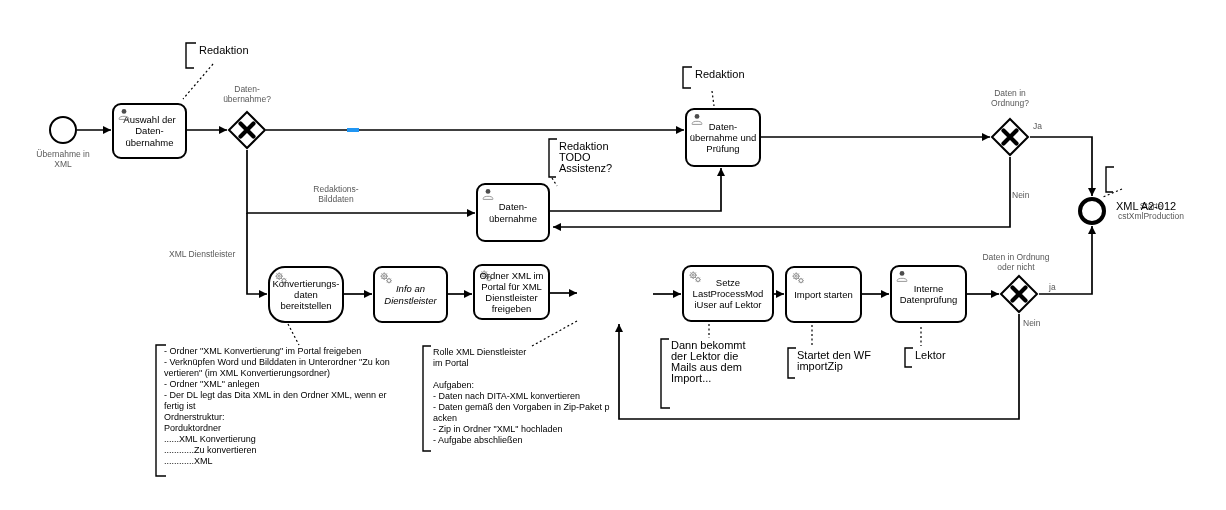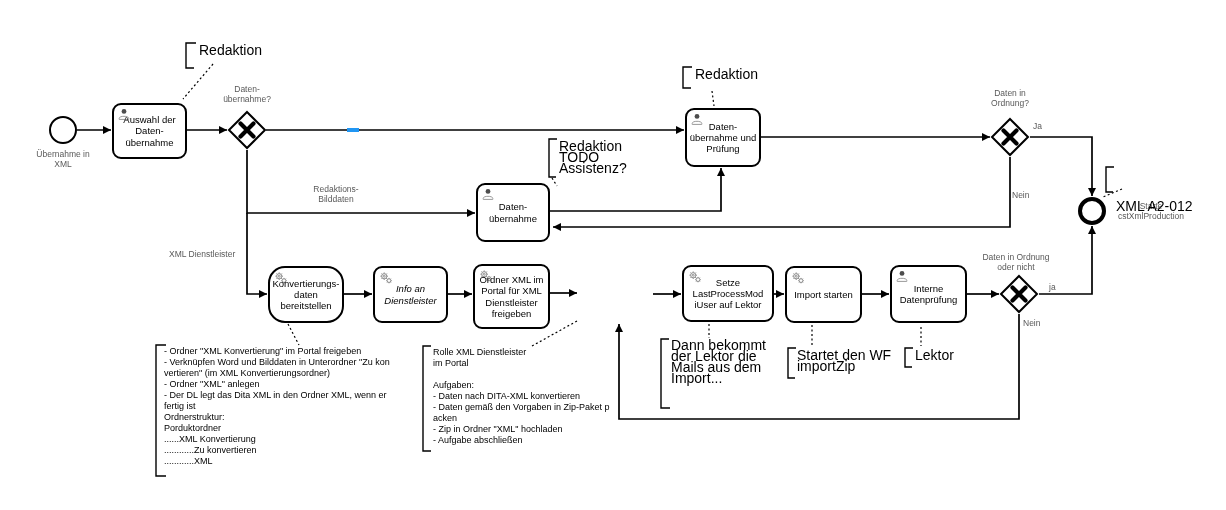--- a/index.html
+++ b/index.html
@@ -12,21 +12,21 @@
   .task .tlabel{white-space:pre-line;position:relative;z-index:1;}
   .task .icon{position:absolute;top:3px;left:4px;z-index:0;}
   .gateway{position:absolute;width:40px;height:40px;}
   .event{position:absolute;box-sizing:border-box;border-radius:50%;background:#fff;}
   .event.start{width:28px;height:28px;border:2px solid #000;}
   .event.end{width:28px;height:28px;border:4px solid #000;}
   .elabel{position:absolute;white-space:pre-line;font-size:8.5px;line-height:1.22;
           color:#595959;text-align:center;}
   .elabel.center{transform:translateX(-50%);}
   .elabel.left{text-align:right;}
-  .annotation{position:absolute;white-space:pre;font-size:14px;line-height:11px;color:#000;}
+  .annotation{position:absolute;white-space:pre;font-size:11px;line-height:11px;color:#000;}
   .annotation.blk{font-size:9px;}
 </style>
 </head>
 <body>
 
 <div class="canvas">
 
   <svg class="wires" width="1226" height="510">
     <defs>
       <marker id="arr" viewBox="0 0 10 10" refX="10" refY="5" markerWidth="10" markerHeight="8" markerUnits="userSpaceOnUse" orient="auto">
@@ -136,21 +136,21 @@
           <circle cx="5.2" cy="5.2" r="2.6"></circle>
           <circle cx="5.2" cy="5.2" r="1"></circle>
           <path d="M5.2 1.4 V2.6 M5.2 7.8 V9 M1.4 5.2 H2.6 M7.8 5.2 H9 M2.5 2.5 L3.4 3.4 M7 7 L7.9 7.9 M7.9 2.5 L7 3.4 M3.4 7 L2.5 7.9"></path>
           <circle cx="10" cy="9.6" r="1.9"></circle>
           <path d="M10 6.9 V7.7 M10 11.5 V12.3 M7.3 9.6 H8.1 M11.9 9.6 H12.7 M8.1 7.7 L8.7 8.3 M11.3 10.9 L11.9 11.5 M11.9 7.7 L11.3 8.3 M8.7 10.9 L8.1 11.5"></path>
         </svg></span>
     <span class="tlabel">Info an
 Dienstleister</span>
   </div>
 
-  <div class="task" style="left:473px;top:264px;width:77px;height:65px;">
+  <div class="task" style="left:473px;top:264px;width:77px;height:56px;">
     <span class="icon"><svg width="14" height="14" viewBox="0 0 14 14" fill="none" stroke="#8f8f8f" stroke-width="1">
           <circle cx="5.2" cy="5.2" r="2.6"></circle>
           <circle cx="5.2" cy="5.2" r="1"></circle>
           <path d="M5.2 1.4 V2.6 M5.2 7.8 V9 M1.4 5.2 H2.6 M7.8 5.2 H9 M2.5 2.5 L3.4 3.4 M7 7 L7.9 7.9 M7.9 2.5 L7 3.4 M3.4 7 L2.5 7.9"></path>
           <circle cx="10" cy="9.6" r="1.9"></circle>
           <path d="M10 6.9 V7.7 M10 11.5 V12.3 M7.3 9.6 H8.1 M11.9 9.6 H12.7 M8.1 7.7 L8.7 8.3 M11.3 10.9 L11.9 11.5 M11.9 7.7 L11.3 8.3 M8.7 10.9 L8.1 11.5"></path>
         </svg></span>
     <span class="tlabel">Ordner XML im
 Portal für XML
 Dienstleister

